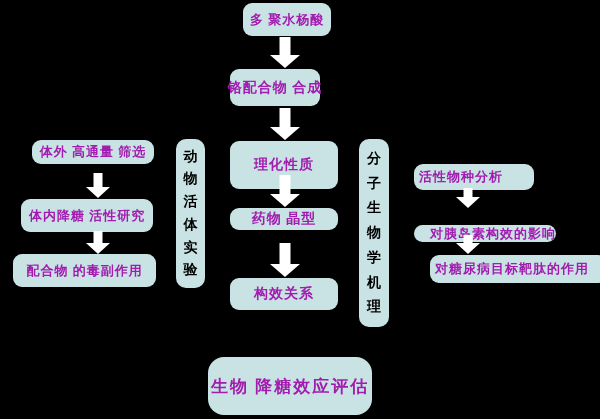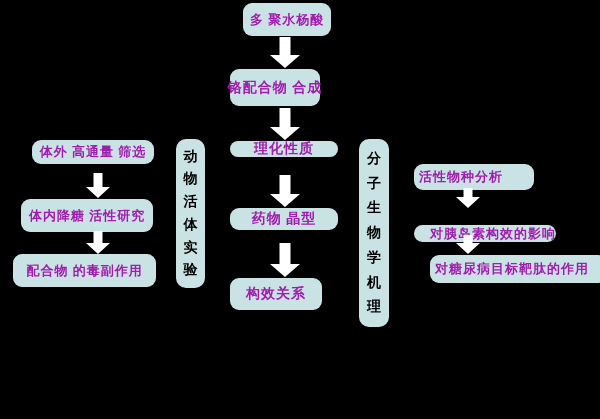--- a/index.html
+++ b/index.html
@@ -99,35 +99,35 @@
     <div class="head"></div>
   </div>
 
   <div class="box" style="left:230px; top:69px; width:90px; height:37px;">铬配合物 合成</div>
 
   <div class="arrow" style="left:270px; top:108px; height:32px;">
     <div class="stem"></div>
     <div class="head"></div>
   </div>
 
-  <div class="box" style="left:230px; top:141px; width:108px; height:16px;">理化性质</div>
+  <div class="box" style="left:230px; top:141px; width:108px; height:48px;">理化性质</div>
 
   <div class="arrow" style="left:270px; top:175px; height:32px;">
     <div class="stem"></div>
     <div class="head"></div>
   </div>
 
   <div class="box" style="left:230px; top:208px; width:108px; height:22px;">药物 晶型</div>
 
   <div class="arrow" style="left:270px; top:243px; height:34px;">
     <div class="stem"></div>
     <div class="head"></div>
   </div>
 
-  <div class="box" style="left:230px; top:278px; width:92px; height:32px;">构效关系</div>
+  <div class="box" style="left:230px; top:278px; width:108px; height:32px;">构效关系</div>
 
   <div class="box small-font" style="left:32px; top:140px; width:122px; height:24px;">体外 高通量 筛选</div>
 
   <div class="arrow small" style="left:86px; top:173px; height:25px;">
     <div class="stem"></div>
     <div class="head"></div>
   </div>
 
   <div class="box small-font" style="left:21px; top:199px; width:132px; height:33px;">体内降糖 活性研究</div>
 
@@ -166,14 +166,15 @@
 
   <div class="box small-font left-align" style="left:414px; top:225px; width:142px; height:17px;padding-left:16px;">对胰岛素构效的影响</div>
 
   <div class="arrow small" style="left:456px; top:235px; height:19px;">
     <div class="stem"></div>
     <div class="head"></div>
   </div>
 
   <div class="box small-font left-align" style="left:430px; top:255px; width:177px; height:28px;">对糖尿病目标靶肽的作用</div>
 
+  <div class="box final-box" style="left:208px; top:357px; width:164px; height:58px;">生物 降糖效应评估</div>
 
 </div>
 
 </body></html>

